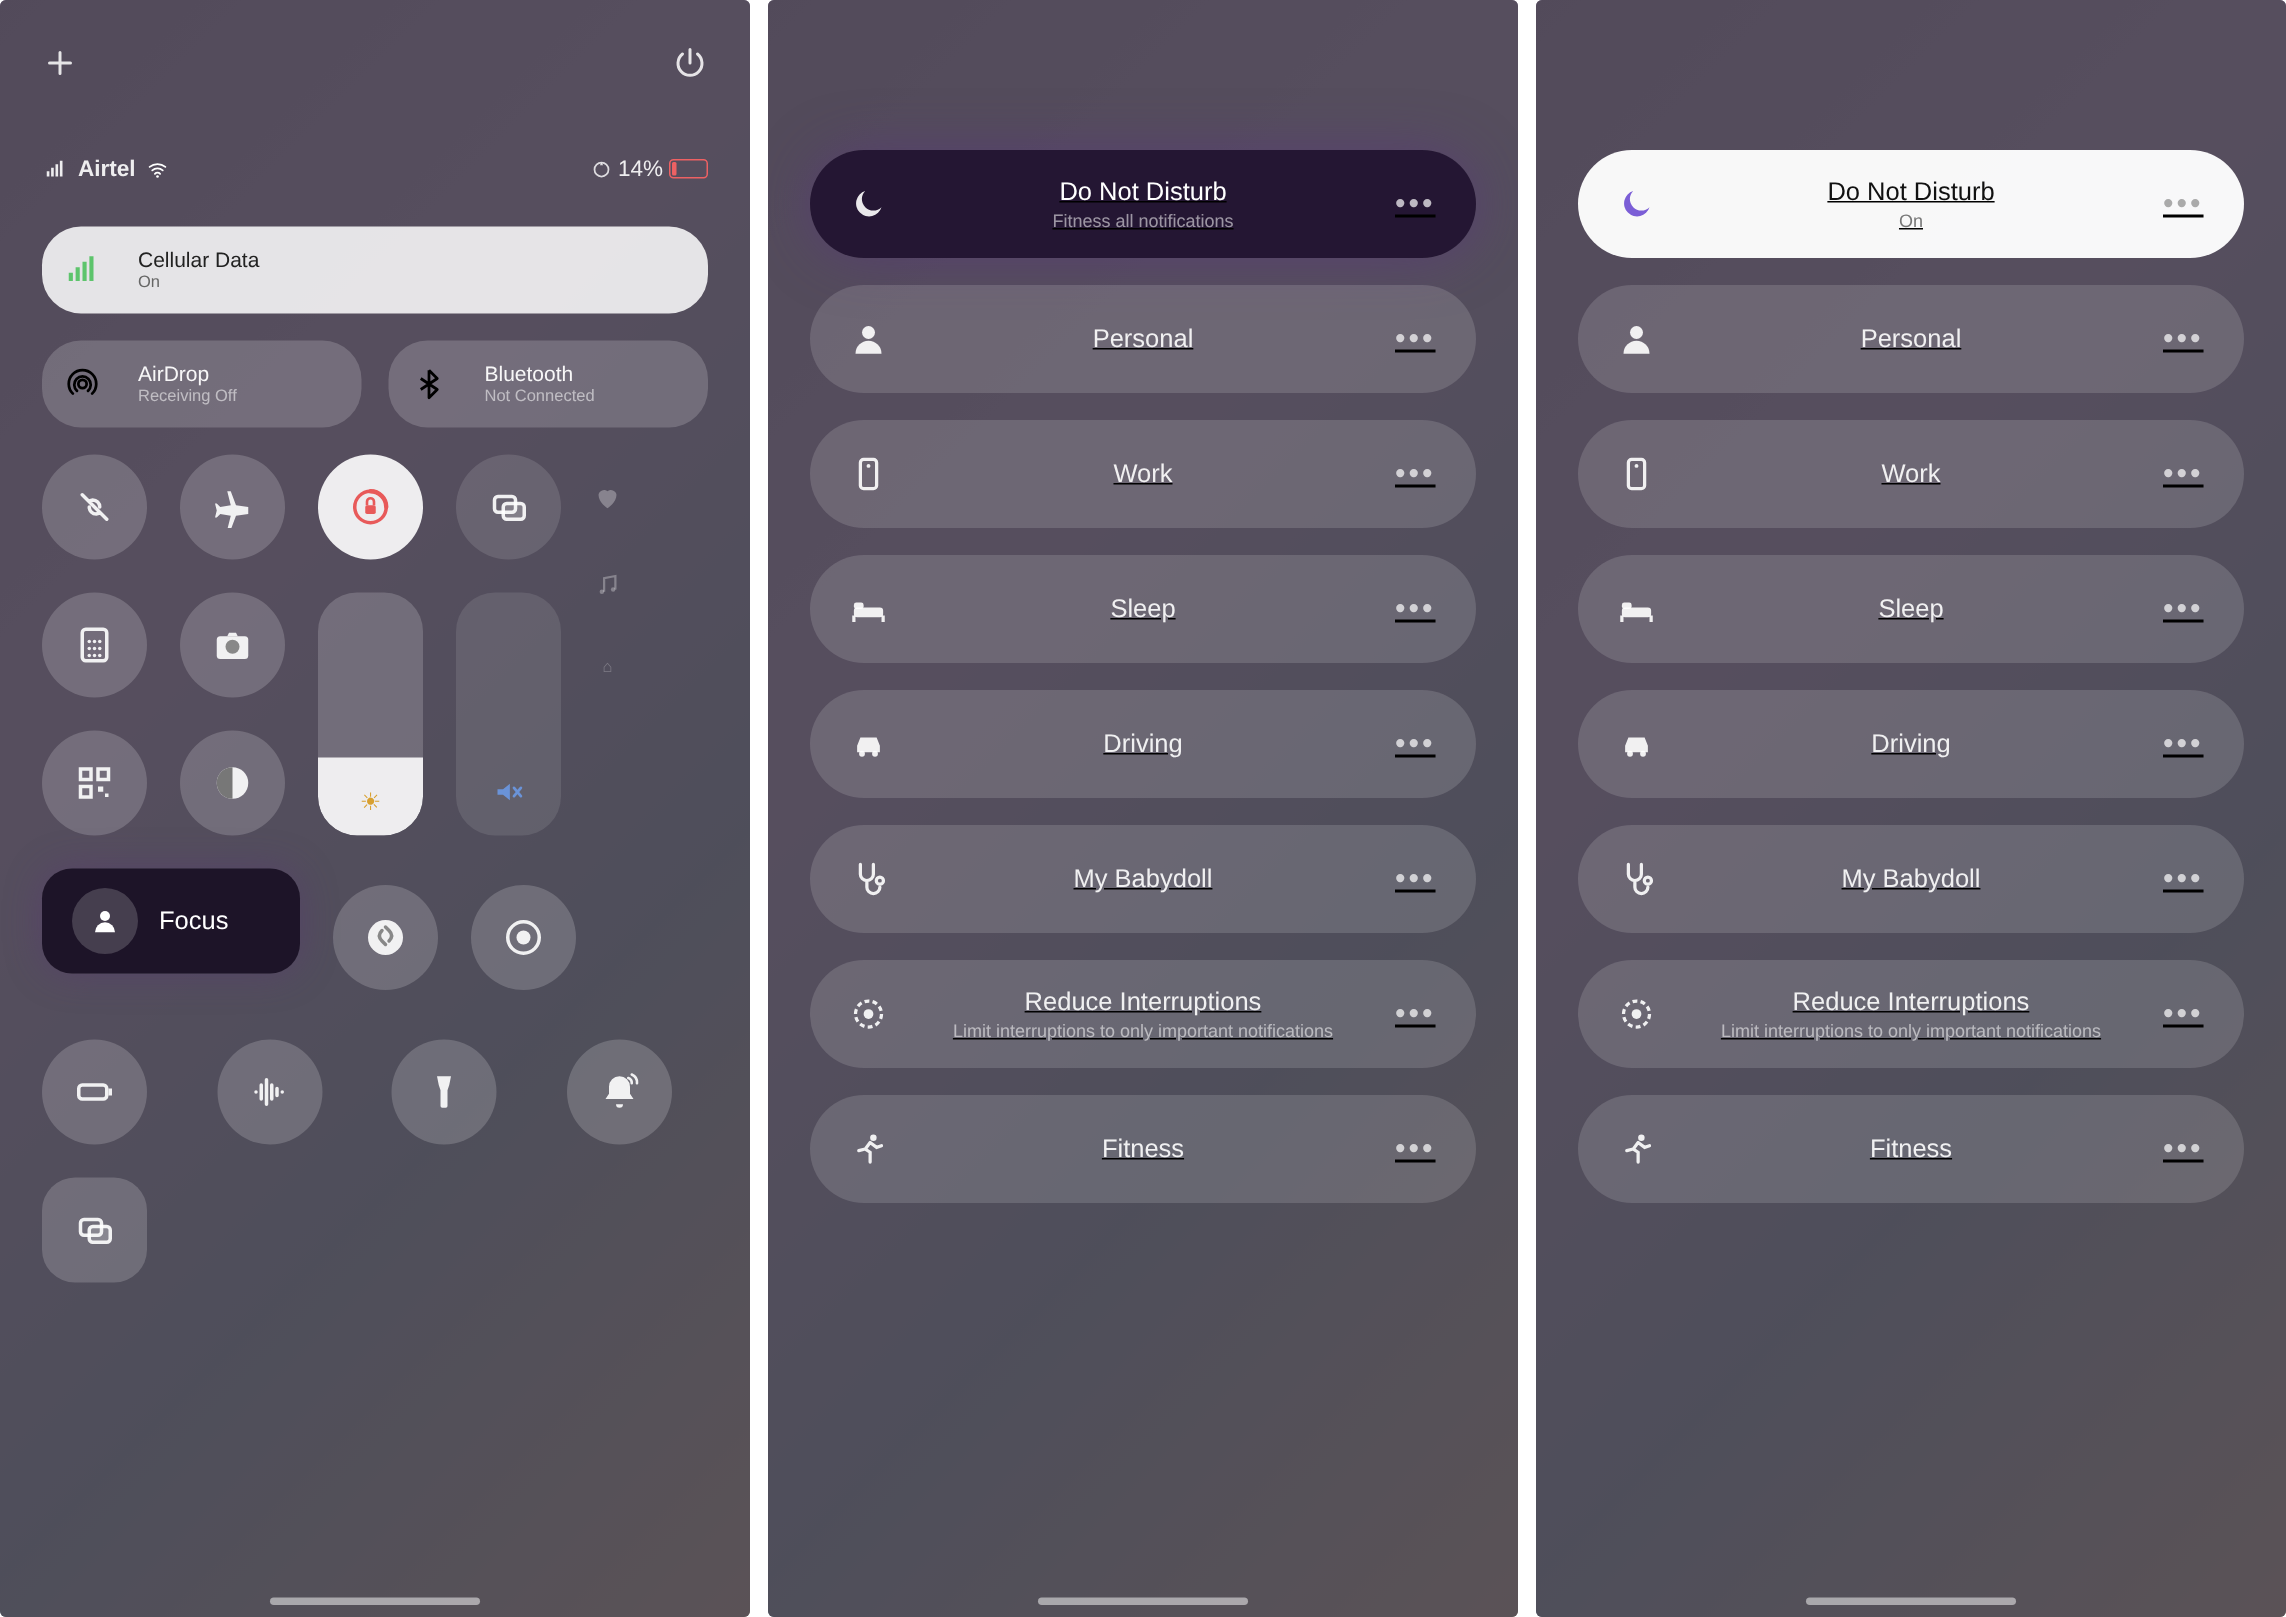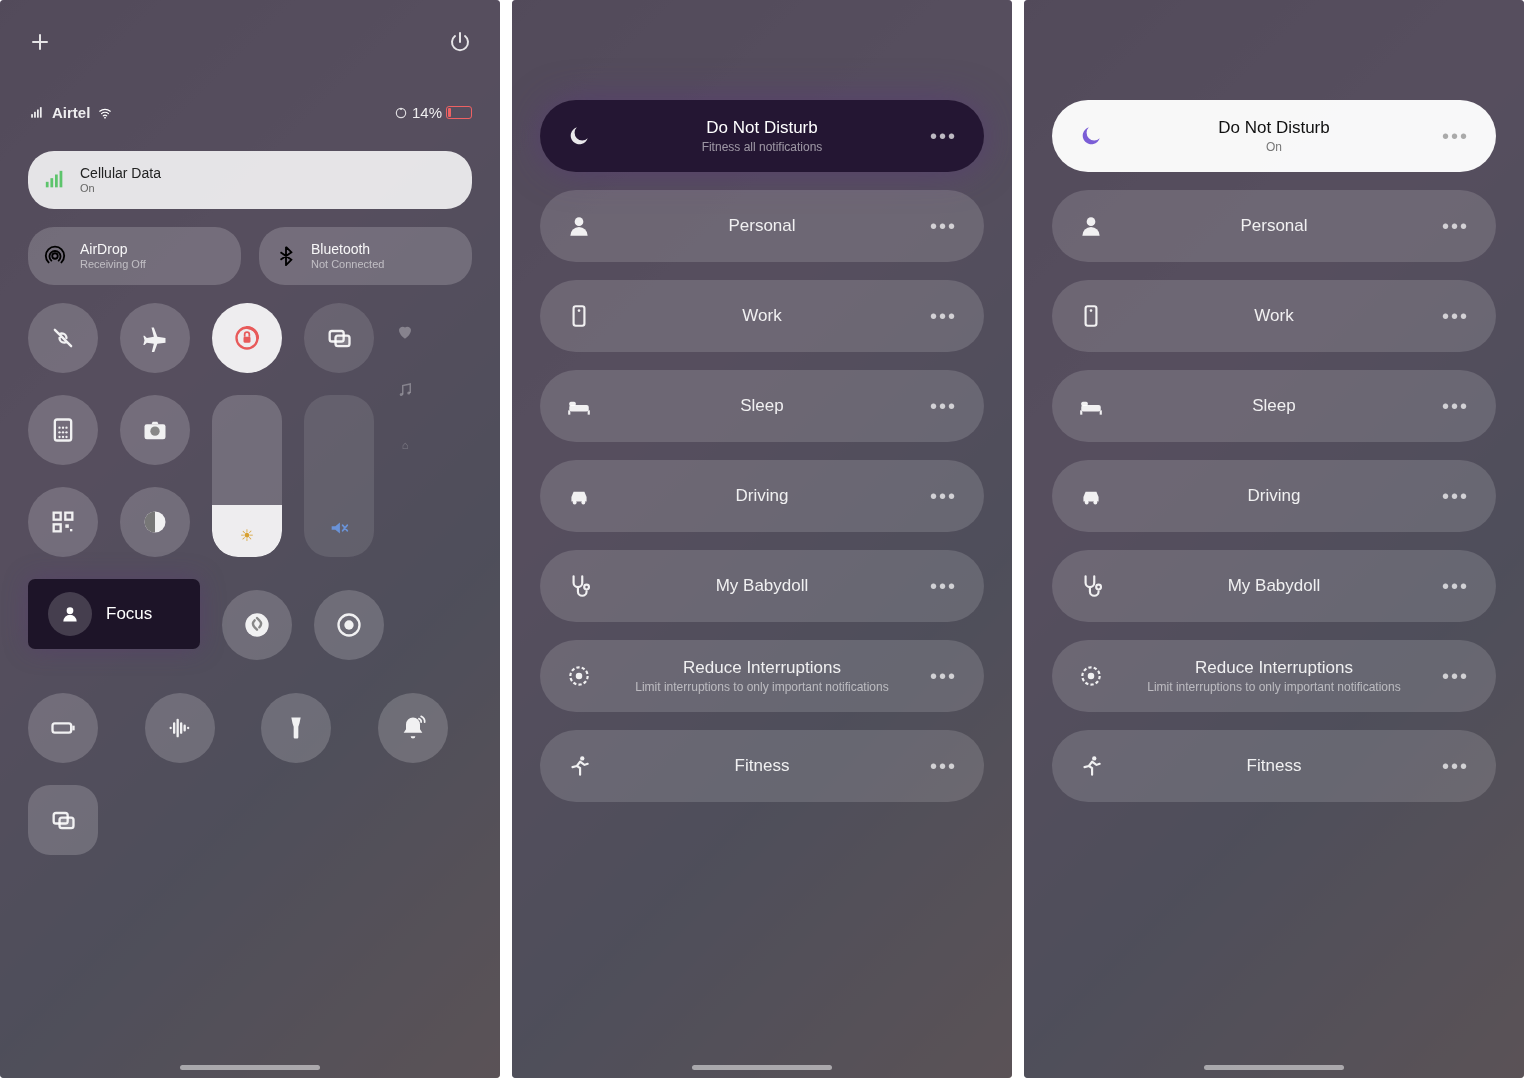--- a/index.html
+++ b/index.html
@@ -13,21 +13,21 @@
     .top-icon { width: 24px; height: 24px; color: rgba(255,255,255,0.85); cursor: pointer; }
     
     .status-row { display: flex; justify-content: space-between; align-items: center; margin-bottom: 30px; }
     .status-left { display: flex; align-items: center; gap: 6px; color: rgba(255,255,255,0.9); font-size: 15px; font-weight: 700; }
     .status-right { display: flex; align-items: center; gap: 4px; color: rgba(255,255,255,0.9); font-size: 15px; }
     .battery-outline { width: 26px; height: 13px; border: 1.5px solid rgba(255,100,100,0.9); border-radius: 3px; position: relative; }
     .battery-fill { position: absolute; left: 1px; top: 1px; bottom: 1px; width: 14%; background: rgba(255,100,100,0.9); border-radius: 1px; }
     
     
     .tile-row { display: flex; gap: 18px; margin-bottom: 18px; }
-    .tile { flex: 1; background: rgba(255,255,255,0.18); border-radius: 26px; padding: 14px 16px; display: flex; align-items: center; gap: 14px; cursor: pointer; }
+    .tile { flex: 1; background: rgba(255,255,255,0.18); border-radius: 26px; padding: 14px 16px; display: flex; align-items: center; gap: 26px; cursor: pointer; }
     .tile-active { background: rgba(255,255,255,0.85); }
     .tile-icon { width: 22px; height: 22px; flex-shrink: 0; }
     .tile-text { display: flex; flex-direction: column; line-height: 1.2; }
     .tile-title { font-size: 14px; font-weight: 500; color: #222; }
     .tile-sub { font-size: 11px; color: #666; }
     .tile:not(.tile-active) .tile-title { color: rgba(255,255,255,0.95); }
     .tile:not(.tile-active) .tile-sub { color: rgba(255,255,255,0.55); }
     .rbtn { width: 70px; height: 70px; border-radius: 50%; background: rgba(255,255,255,0.18); display: flex; align-items: center; justify-content: center; color: rgba(255,255,255,0.9); cursor: pointer; }
     .rbtn-active { background: rgba(255,255,255,0.9); color: #e85a5a; }
     .rbtn svg { width: 28px; height: 28px; }
@@ -35,31 +35,31 @@
     
     .controls-row { display: flex; gap: 22px; margin-bottom: 22px; align-items: flex-start; }
     .controls-left { display: grid; grid-template-columns: repeat(2,1fr); gap: 22px; }
     .slider { width: 70px; height: 162px; background: rgba(255,255,255,0.18); border-radius: 26px; position: relative; overflow: hidden; cursor: pointer; }
     .slider-fill { position: absolute; bottom: 0; left: 0; right: 0; background: rgba(255,255,255,0.88); border-radius: 0 0 26px 26px; }
     .slider-icon { position: absolute; left: 50%; transform: translateX(-50%); color: rgba(255,255,255,0.55); }
     .side-icons { display: flex; flex-direction: column; gap: 40px; align-items: center; padding-top: 20px; }
     .side-icon { color: rgba(255,255,255,0.3); width: 18px; }
 
     
-    .focus-pill { width: 172px; height: 70px; background: rgba(20,10,30,0.85); border-radius: 7px; display: flex; align-items: center; gap: 14px; padding: 0 20px; cursor: pointer; margin-bottom: 22px; box-shadow: 0 0 25px rgba(90,50,120,0.4); }
+    .focus-pill { width: 172px; height: 70px; background: rgba(20,10,30,0.85); border-radius: 20px; display: flex; align-items: center; gap: 14px; padding: 0 20px; cursor: pointer; margin-bottom: 22px; box-shadow: 0 0 25px rgba(90,50,120,0.4); }
     .focus-pill .ricon { width: 44px; height: 44px; border-radius: 50%; background: rgba(255,255,255,0.18); display: flex; align-items: center; justify-content: center; color: #fff; }
     .focus-label { color: #fff; font-size: 17px; font-weight: 500; }
     
     .rgrid2 { display: grid; grid-template-columns: repeat(4,1fr); gap: 22px; }
     
     .home-bar { position: absolute; bottom: 8px; left: 50%; transform: translateX(-50%); width: 140px; height: 5px; background: rgba(255,255,255,0.5); border-radius: 3px; }
 
     
     .focus-list { display: flex; flex-direction: column; gap: 18px; padding-top: 70px; }
-    .fitem { height: 72px; border-radius: 36px; background: rgba(255,255,255,0.14); display: flex; align-items: center; padding: 0 24px; gap: 18px; position: relative; cursor: pointer; }
+    .fitem { height: 72px; border-radius: 36px; background: rgba(255,255,255,0.14); display: flex; align-items: center; padding: 0 24px; gap: 18px; position: relative; cursor: pointer; text-decoration: underline; }
     .fitem-hl { background: rgba(30,15,45,0.88); box-shadow: 0 0 35px rgba(90,50,130,0.5); }
     .fitem-active { background: rgba(255,255,255,0.96); }
     .fitem-icon { width: 30px; height: 30px; display: flex; align-items: center; justify-content: center; color: rgba(255,255,255,0.9); flex-shrink: 0; }
     .fitem-active .fitem-icon { color: #7b5ed6; }
     .fitem-text { flex: 1; text-align: center; }
     .fitem-title { font-size: 17px; font-weight: 500; color: rgba(255,255,255,0.9); }
     .fitem-sub { font-size: 12px; color: rgba(255,255,255,0.55); margin-top: 2px; }
     .fitem-hl .fitem-title { color: #fff; }
     .fitem-active .fitem-title { color: #111; }
     .fitem-active .fitem-sub { color: #777; }

